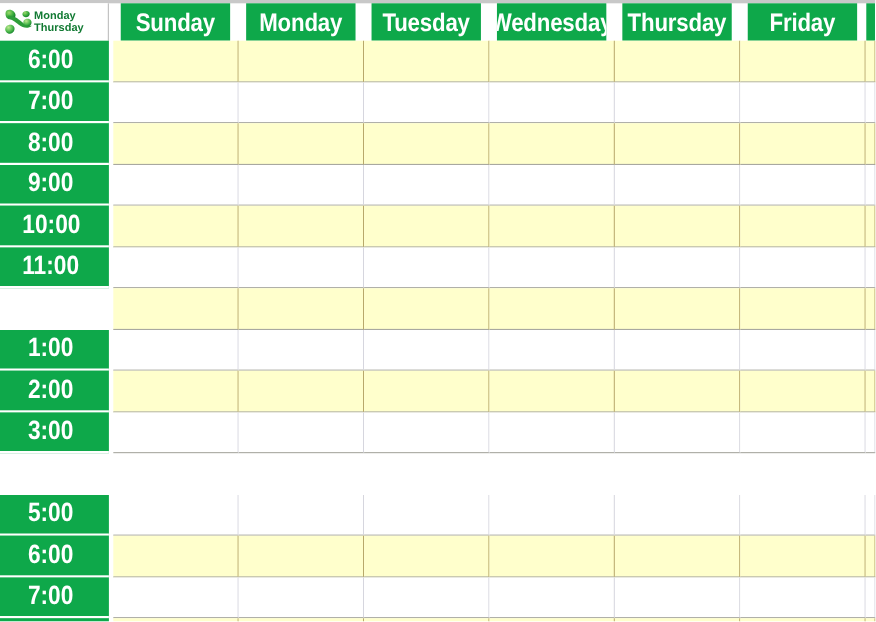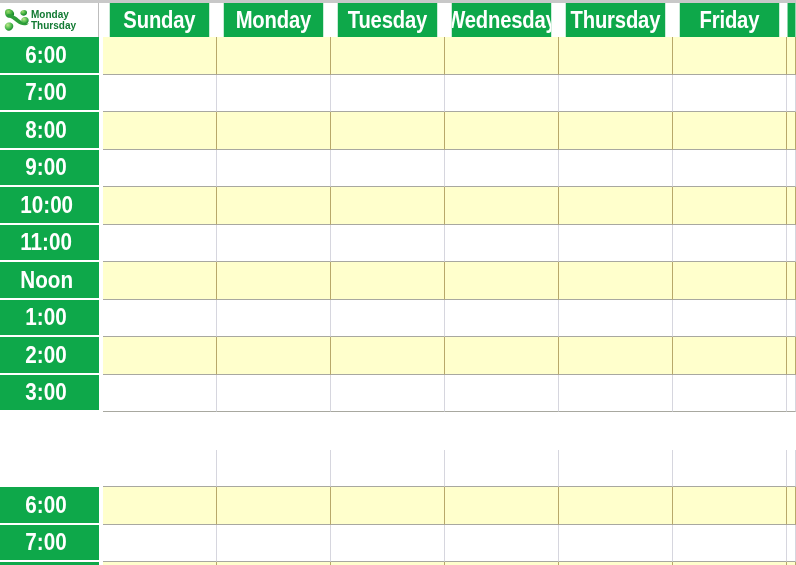--- a/index.html
+++ b/index.html
@@ -263,23 +263,20 @@
         </div>
         <div class="day-cell" style="left: 103px; width: 113.8px;"></div>
         <div class="day-cell" style="left: 217px; width: 113.8px;"></div>
         <div class="day-cell" style="left: 331px; width: 113.8px;"></div>
         <div class="day-cell" style="left: 445px; width: 113.8px;"></div>
         <div class="day-cell" style="left: 559px; width: 113.8px;"></div>
         <div class="day-cell" style="left: 673px; width: 113.8px;"></div>
         <div class="day-cell" style="left: 787px; width: 9px;"></div>
       </div>
       <div class="row shade" style="top: 225px;">
-        <div class="time-cell">
-          <span>Noon</span>
-        </div>
         <div class="day-cell" style="left: 103px; width: 113.8px;"></div>
         <div class="day-cell" style="left: 217px; width: 113.8px;"></div>
         <div class="day-cell" style="left: 331px; width: 113.8px;"></div>
         <div class="day-cell" style="left: 445px; width: 113.8px;"></div>
         <div class="day-cell" style="left: 559px; width: 113.8px;"></div>
         <div class="day-cell" style="left: 673px; width: 113.8px;"></div>
         <div class="day-cell" style="left: 787px; width: 9px;"></div>
       </div>
       <div class="row plain" style="top: 262.5px;">
         <div class="time-cell">
@@ -311,20 +308,23 @@
         </div>
         <div class="day-cell" style="left: 103px; width: 113.8px;"></div>
         <div class="day-cell" style="left: 217px; width: 113.8px;"></div>
         <div class="day-cell" style="left: 331px; width: 113.8px;"></div>
         <div class="day-cell" style="left: 445px; width: 113.8px;"></div>
         <div class="day-cell" style="left: 559px; width: 113.8px;"></div>
         <div class="day-cell" style="left: 673px; width: 113.8px;"></div>
         <div class="day-cell" style="left: 787px; width: 9px;"></div>
       </div>
       <div class="row plain" style="top: 412.5px;">
+        <div class="time-cell">
+          <span>5:00</span>
+        </div>
         <div class="day-cell" style="left: 103px; width: 113.8px;"></div>
         <div class="day-cell" style="left: 217px; width: 113.8px;"></div>
         <div class="day-cell" style="left: 331px; width: 113.8px;"></div>
         <div class="day-cell" style="left: 445px; width: 113.8px;"></div>
         <div class="day-cell" style="left: 559px; width: 113.8px;"></div>
         <div class="day-cell" style="left: 673px; width: 113.8px;"></div>
         <div class="day-cell" style="left: 787px; width: 9px;"></div>
       </div>
       <div class="row shade" style="top: 450px;">
         <div class="time-cell">

